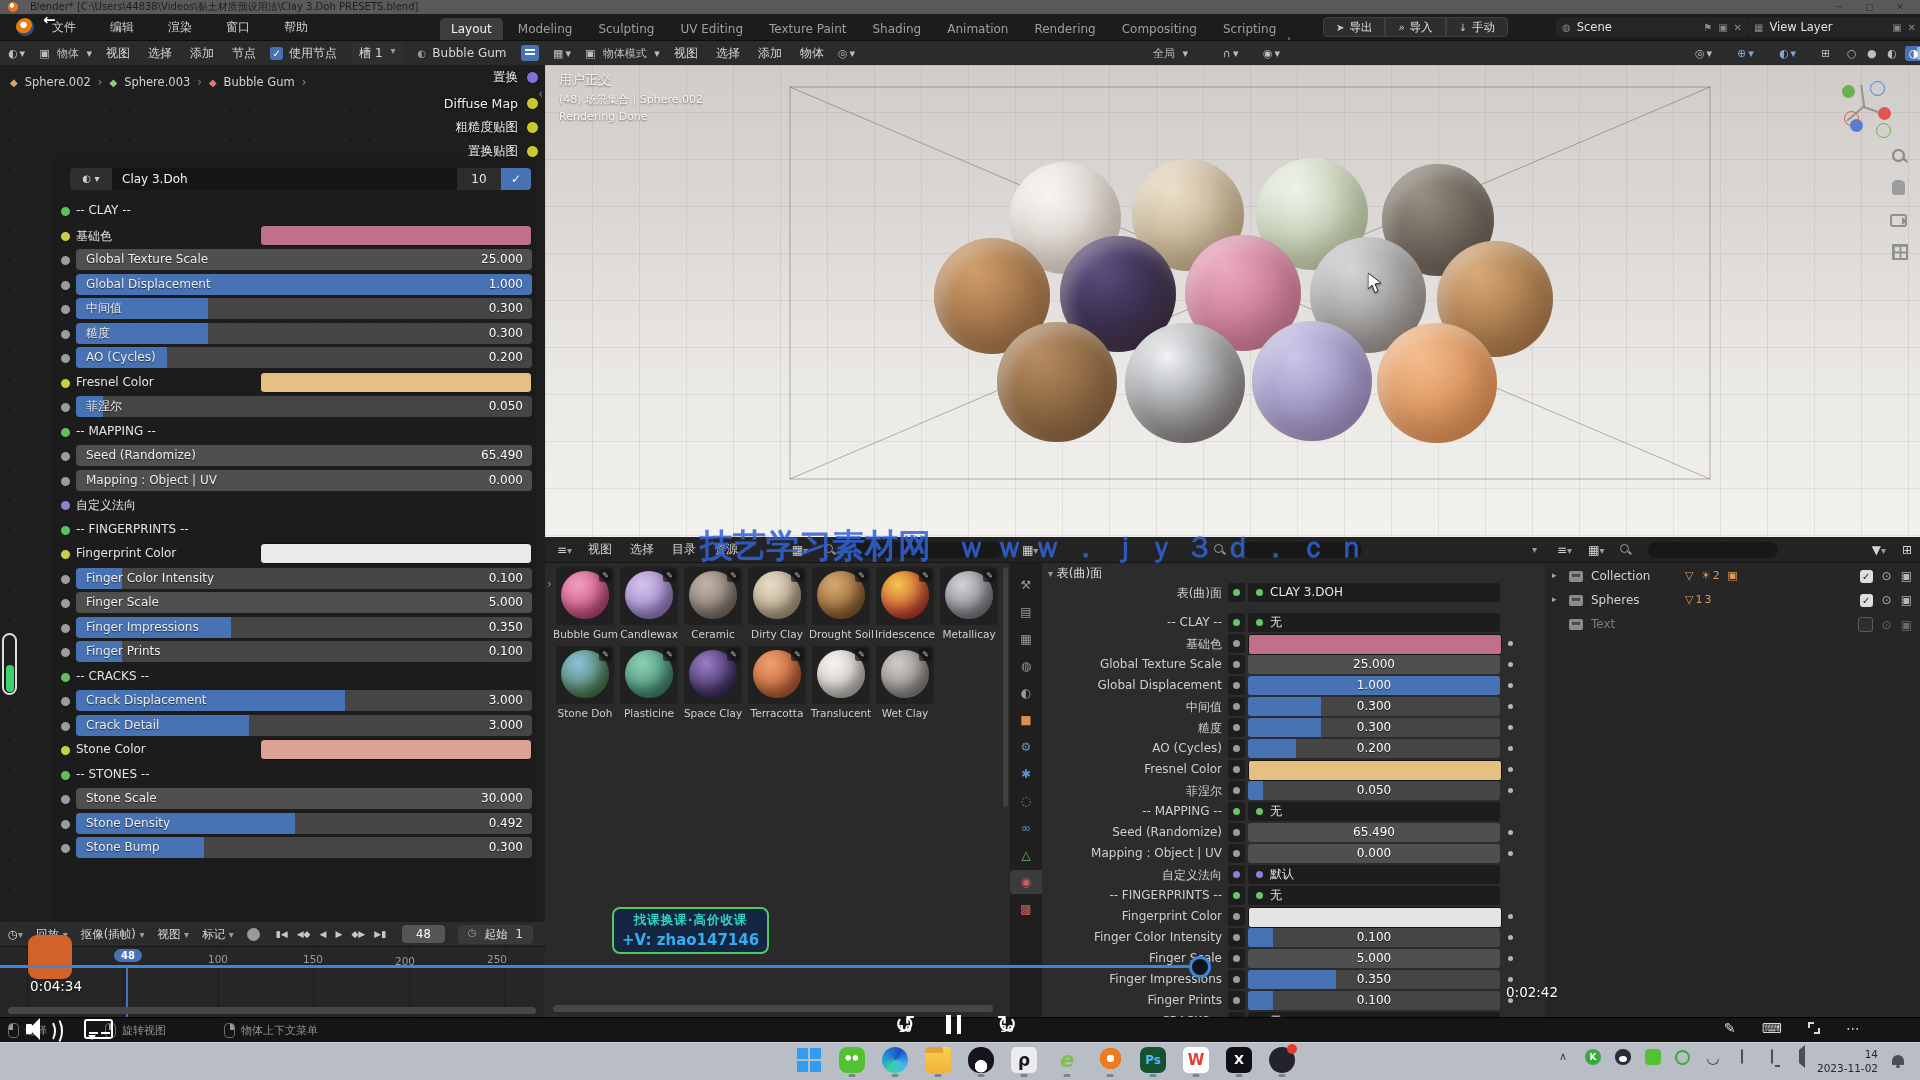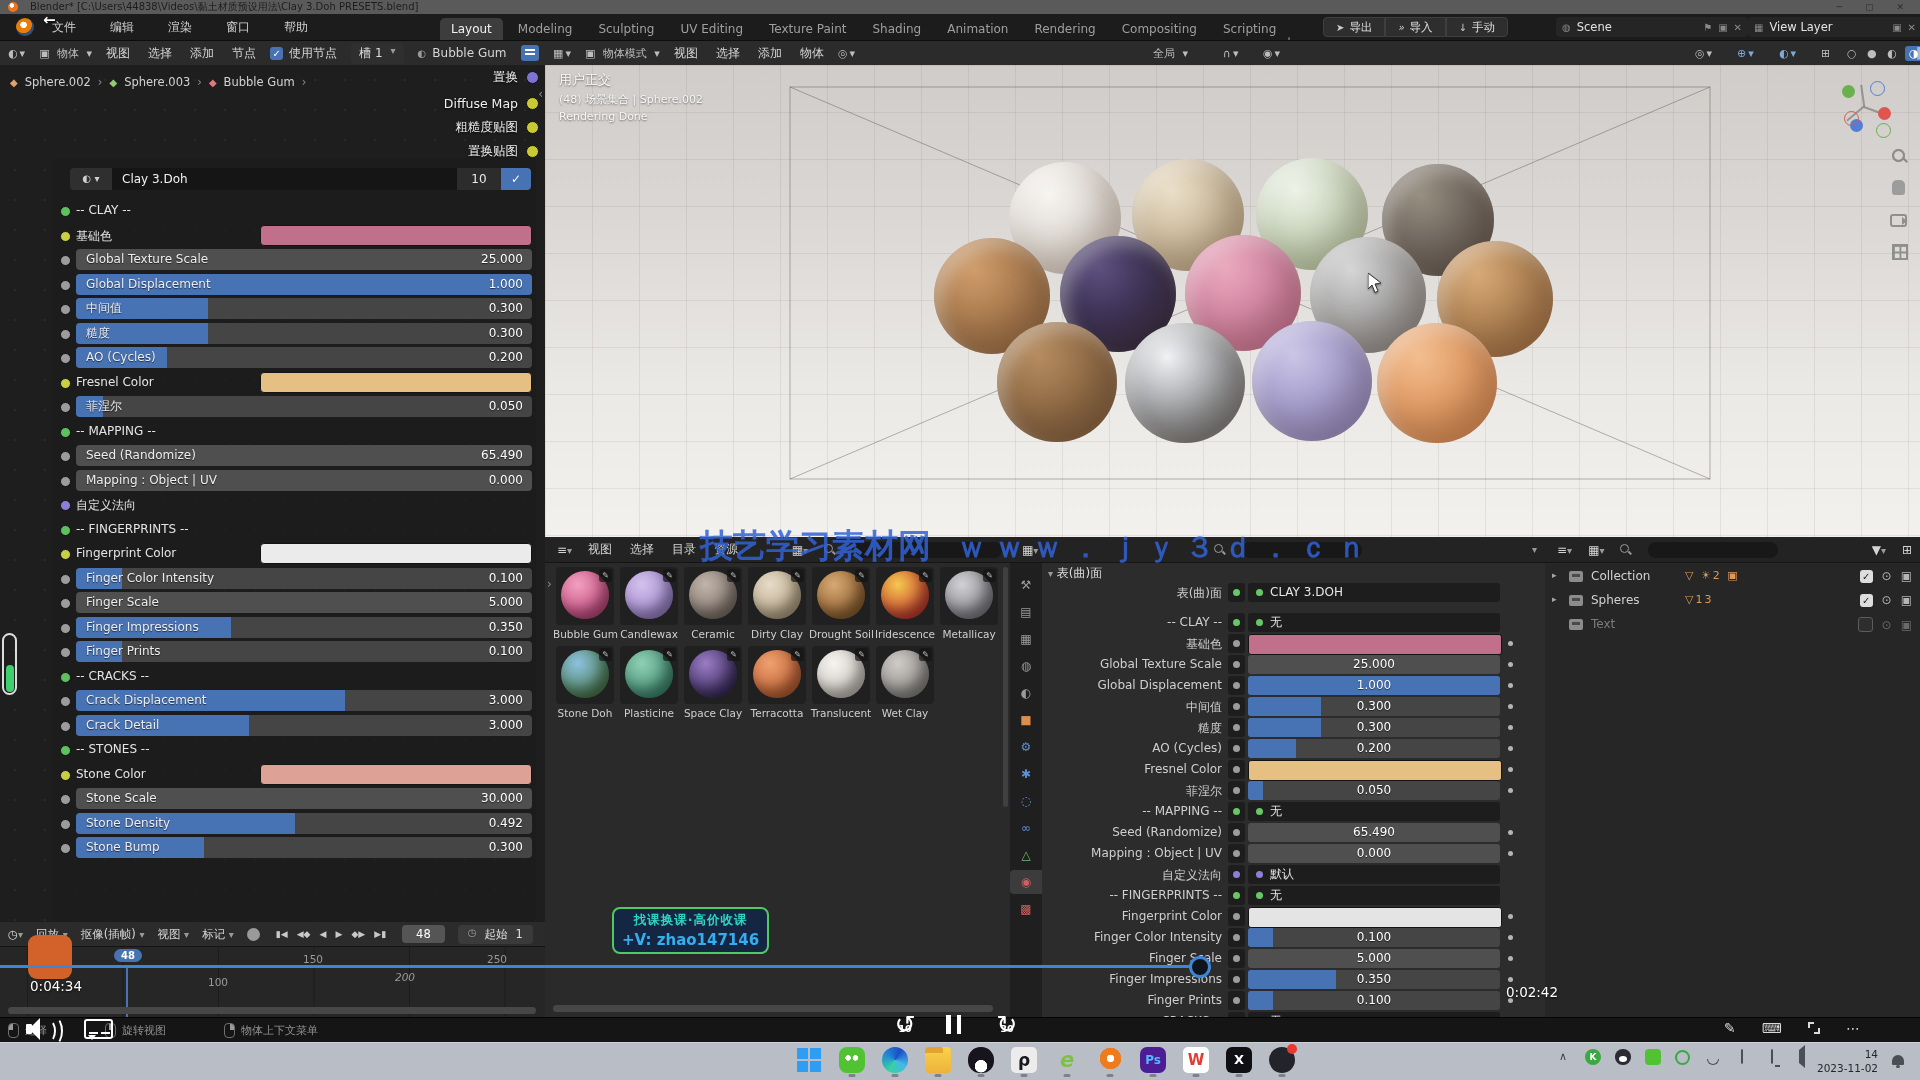--- a/index.html
+++ b/index.html
@@ -255,21 +255,21 @@
   .m-edge{background:conic-gradient(from 210deg,#35d2a2,#2389d6,#1b4ec7,#45b8e8,#35d2a2);border-radius:50%;}
   .m-explorer{background:linear-gradient(#f9d24b,#eeb23c);border-radius:4px;}
   .m-explorer::before{content:"";position:absolute;left:0;top:0;right:8px;height:6px;background:#e3a233;
             border-radius:4px 2px 0 0;}
   .m-qq{background:radial-gradient(circle at 50% 74%,#fff 6px,transparent 6.5px),#17141d;
         border-radius:48% 48% 46% 46%;}
   .m-rhino{background:#ececec;border-radius:5px;}
   .m-rhino .gly{color:#17171f;font-size:17px;}
   .m-ie .gly{color:#7ec143;font-size:21px;font-style:italic;}
   .m-blender{background:radial-gradient(circle at 52% 44%,#fff 3.5px,#ee7c1e 4px 10.5px,transparent 11px);}
-  .m-ps{background:#4c1d95;border-radius:7px;}
+  .m-ps{background:#14532d;border-radius:7px;}
   .m-ps .gly{color:#53b6ff;font-size:12px;}
   .m-wps{background:#fff;border-radius:5px;}
   .m-wps .gly{color:#e23c32;font-size:15px;}
   .m-capcut{background:#101014;border-radius:6px;}
   .m-capcut .gly{color:#fff;font-size:13px;}
   .m-reddot{background:#23232b;border-radius:50%;}
   .m-reddot::after{content:"";position:absolute;right:-2px;top:-3px;width:10px;height:10px;background:#e8382f;
             border-radius:50%;}
   .tray{position:absolute;right:110px;top:6px;display:flex;gap:14px;align-items:center;color:#3b3f45;}
   .tri{width:16px;height:16px;position:relative;text-align:center;line-height:16px;font-size:11px;}
@@ -657,29 +657,29 @@
         <div class="lrow">
         <span class="ldot" style="background: rgb(156, 156, 156);"></span>
 
         <div class="lslider" style="background: rgb(69, 69, 69);">
           <div class="fill" style="width: 38%;"></div>
           <span class="lab">Crack Detail</span>
           <span class="val">3.000</span>
         </div>
       </div>
         <div class="lrow">
+        <span class="ldot" style="background: rgb(201, 207, 67);"></span>
+
+        <span class="lcolorlab">Stone Color</span>
+        <span class="lswatch" style="background: rgb(221, 162, 149);"></span>
+
+      </div>
+        <div class="lrow">
         <span class="ldot" style="background: rgb(95, 192, 95);"></span>
         <span class="lsec">-- STONES --</span>
-
-      </div>
-        <div class="lrow">
-        <span class="ldot" style="background: rgb(201, 207, 67);"></span>
-
-        <span class="lcolorlab">Stone Color</span>
-        <span class="lswatch" style="background: rgb(221, 162, 149);"></span>
 
       </div>
         <div class="lrow">
         <span class="ldot" style="background: rgb(156, 156, 156);"></span>
 
         <div class="lslider" style="background: rgb(79, 79, 79);">
           <div class="fill" style="width: 0%;"></div>
           <span class="lab">Stone Scale</span>
           <span class="val">30.000</span>
         </div>
@@ -1220,23 +1220,23 @@
     <span class="startfield">
       <span class="dim10">◷</span>
       <span>起始</span>
       <span>1</span>
     </span>
   </div>
   <div class="ruler">
     <div class="orangebox" style="left:28px;top:-12px;width:44px;height:44px;"></div>
     <div>
 
-    <span class="tick" style="left: 218px; top: 6px; position: absolute; margin-top: 23px;">100</span>
+    <span class="tick" style="left: 218px; top: 6px; position: absolute;">100</span>
         <span class="tick" style="left: 313px; top: 6px; position: absolute;">150</span>
-        <span class="tick" style="left: 405px; top: 24px; position: absolute; font-style: italic;">200</span>
+        <span class="tick" style="left: 405px; top: 8px; position: absolute;">200</span>
         <span class="tick" style="left: 497px; top: 6px; position: absolute;">250</span>
       </div>
     <span class="cfpill" style="left:114px;top:2px;">48</span>
     <span class="cfline" style="left:126px;top:18px;bottom:0;"></span>
   </div>
   <div class="hscroll" style="left:8px;bottom:3px;width:528px;"></div>
 </div>
 
 <div class="abs statusbar">
   <div class="hints">

